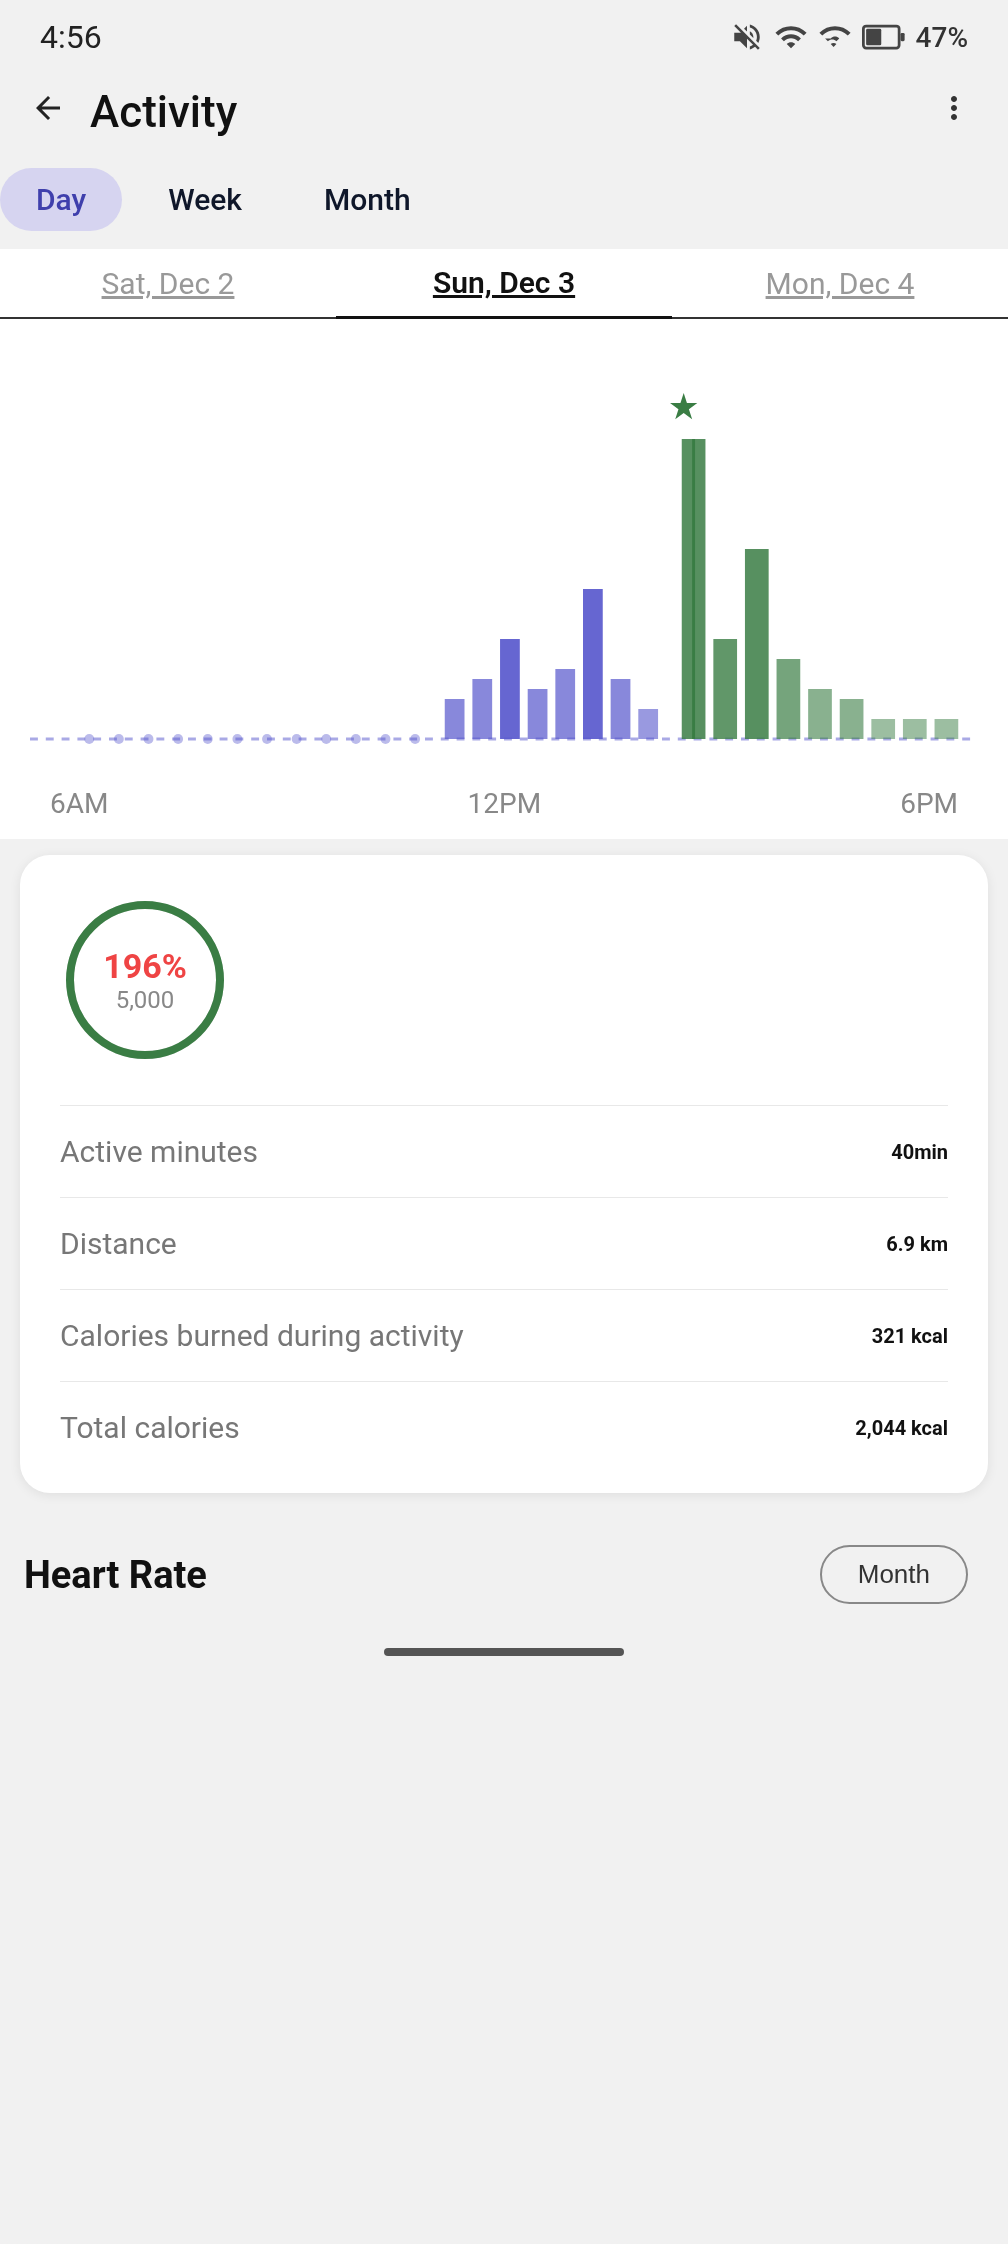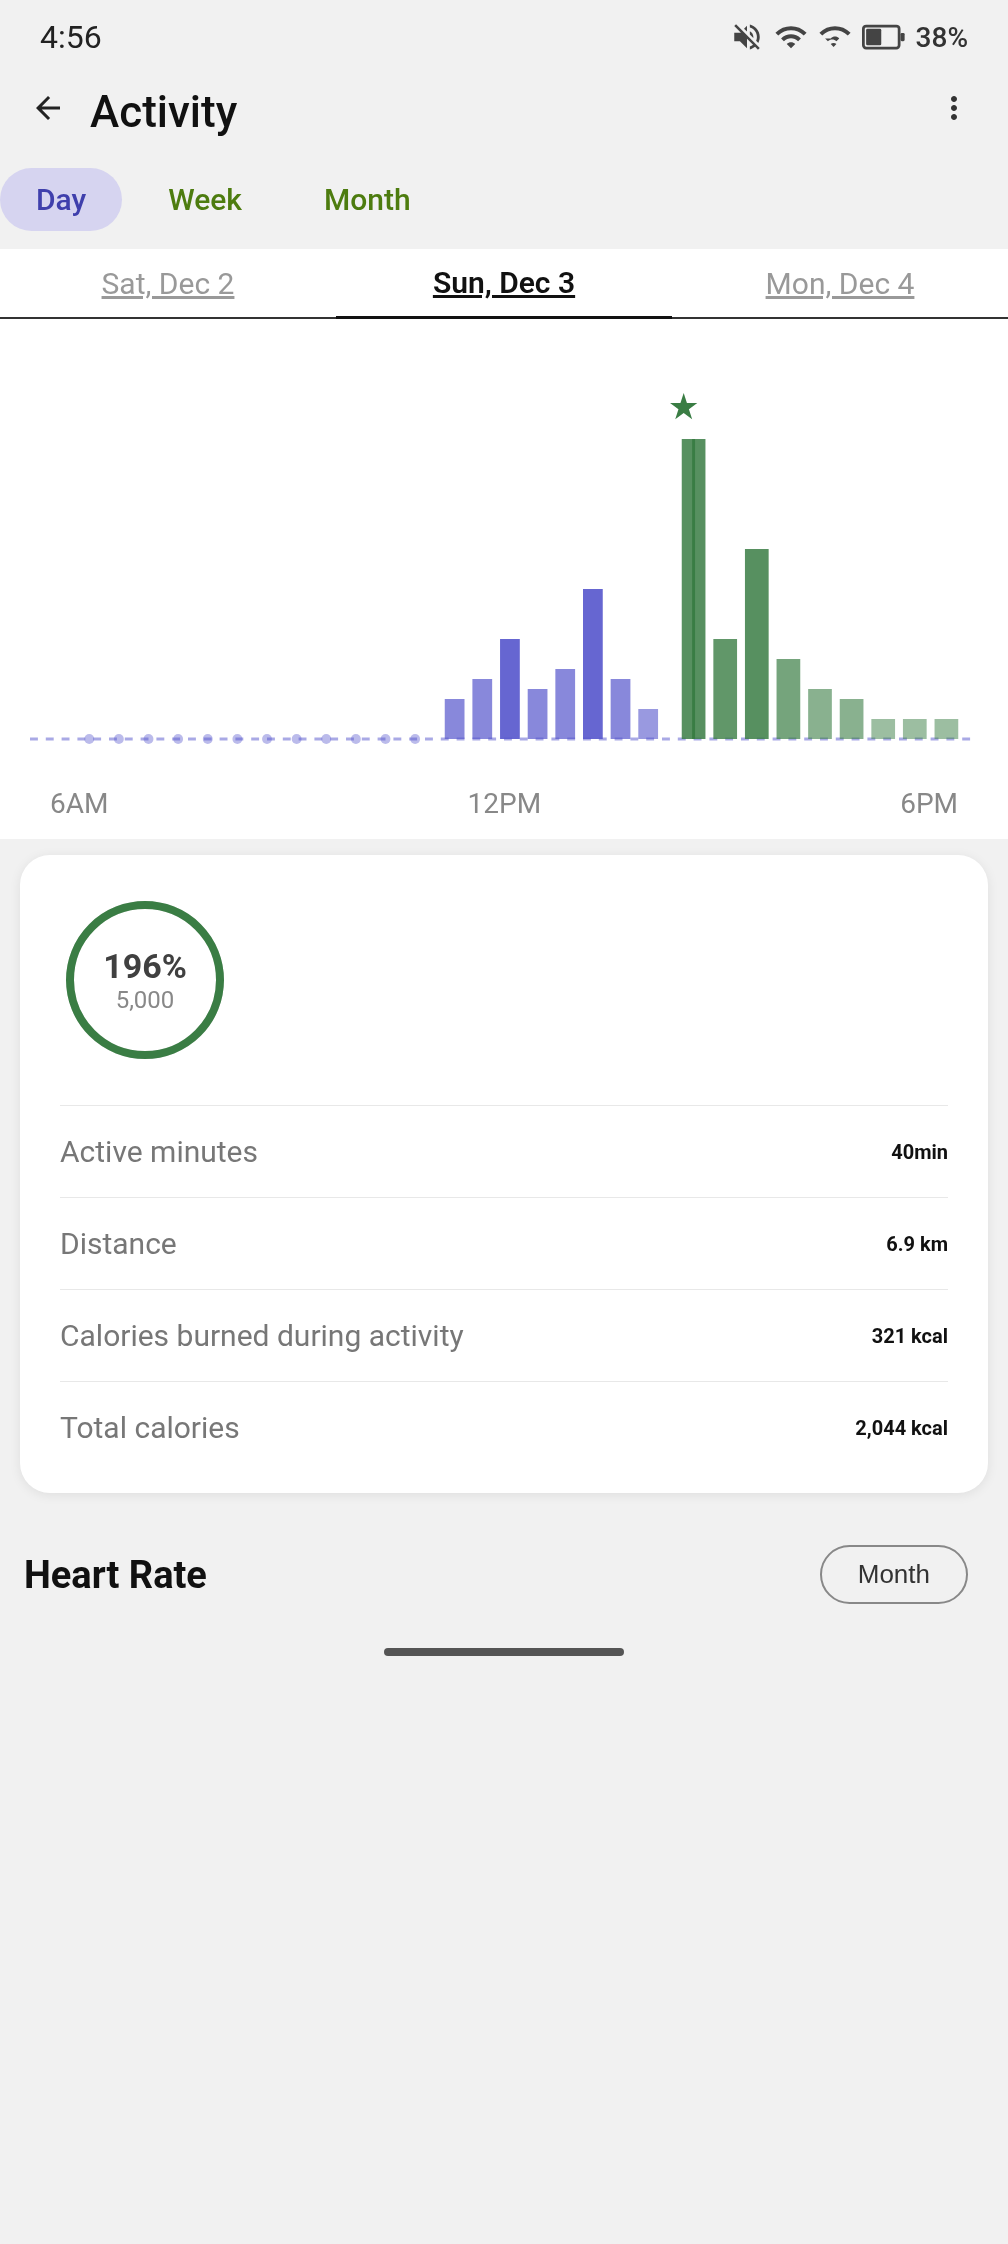--- a/index.html
+++ b/index.html
@@ -76,21 +76,21 @@
       padding: 10px 0 18px 0;
       background: #f1f1f1;
     }
 
     .tab-item {
       font-size: 30px;
       font-weight: 500;
       padding: 14px 36px;
       border-radius: 50px;
       cursor: pointer;
-      color: #4d7c0f;
+      color: #0f172a;
     }
 
     .tab-item.active {
       background: #d6d4f0;
       color: #3f3fac;
     }
 
     .date-nav {
       display: flex;
       align-items: flex-end;
@@ -187,21 +187,21 @@
       position: absolute;
       top: 50%;
       left: 50%;
       transform: translate(-50%, -50%);
       text-align: center;
     }
 
     .progress-pct {
       font-size: 34px;
       font-weight: 700;
-      color: #404040;
+      color: #ef4444;
       display: block;
     }
 
     .progress-goal {
       font-size: 24px;
       color: #888;
       display: block;
     }
 
     .stat-row {
@@ -273,21 +273,21 @@
 
     <svg width="34" height="34" viewBox="0 0 24 24" fill="#444">
       <path d="M1 9l2 2c4.97-4.97 13.03-4.97 18 0l2-2C16.93 2.93 7.08 2.93 1 9zm4 4l2 2c1.65-1.66 4.34-1.66 6 0l2-2C13.14 11.14 10.87 11.14 9 13zm4 4l2 2 2-2c-1.1-1.1-2.9-1.1-4 0z"></path>
     </svg>
 
     <svg width="44" height="34" viewBox="0 0 32 24" fill="none">
       <rect x="1" y="4" width="26" height="16" rx="2" stroke="#444" stroke-width="2" fill="none"></rect>
       <rect x="3" y="6" width="11" height="12" rx="1" fill="#444"></rect>
       <rect x="28" y="9" width="3" height="6" rx="1" fill="#444"></rect>
     </svg>
-    <span style="font-size:28px;color:#333;font-weight:500;">38%</span>
+    <span style="font-size:28px;color:#333;font-weight:500;">47%</span>
   </div>
 </div>
 
 <div class="app-bar">
   <div class="app-bar-left">
     <span class="back-btn">
       <svg width="36" height="36" viewBox="0 0 24 24" fill="#222">
         <path d="M20 11H7.83l5.59-5.59L12 4l-8 8 8 8 1.41-1.41L7.83 13H20v-2z"></path>
       </svg>
     </span>

